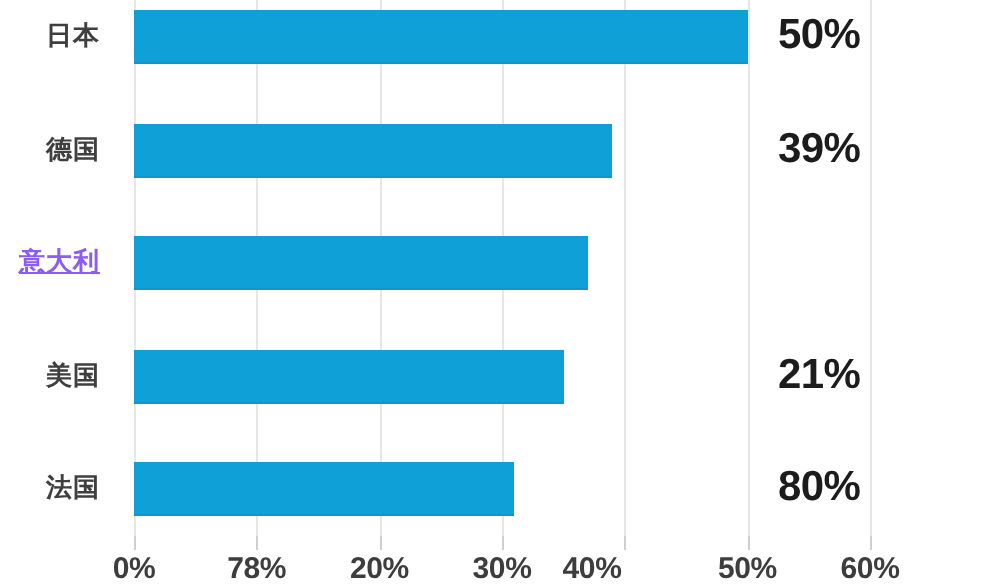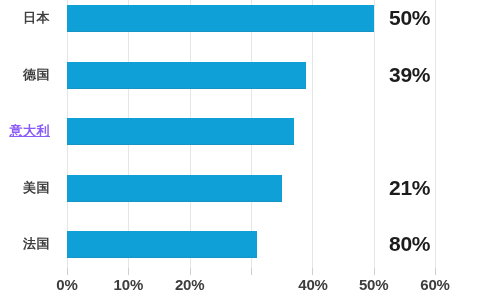--- a/index.html
+++ b/index.html
@@ -160,20 +160,21 @@
 
   <div id="value-labels">
       <div class="val-label" style="top: 7px; color: rgb(28, 28, 28);">50%</div>
       <div class="val-label" style="top: 63.5px; color: rgb(28, 28, 28);">39%</div>
       <div class="val-label" style="top: 176.5px; color: rgb(28, 28, 28);">21%</div>
       <div class="val-label" style="top: 233px; color: rgb(28, 28, 28);">80%</div>
     </div>
 
   <div id="x-axis-labels">
       <div class="x-tick-label" style="left: 67px;">0%</div>
-      <div class="x-tick-label" style="left: 128.333px;">10%</div>
+      <div class="x-tick-label" style="left: 128.333px;">78%</div>
       <div class="x-tick-label" style="left: 189.667px;">20%</div>
-      <div class="x-tick-label" style="left: 313px; text-align: center;">40%</div>
+      <div class="x-tick-label" style="left: 251px;">30%</div>
+      <div class="x-tick-label" style="left: 296px; text-align: center;">40%</div>
       <div class="x-tick-label" style="left: 373.667px;">50%</div>
       <div class="x-tick-label" style="left: 435px;">60%</div>
     </div>
 
 </div>
 
 </body></html>

